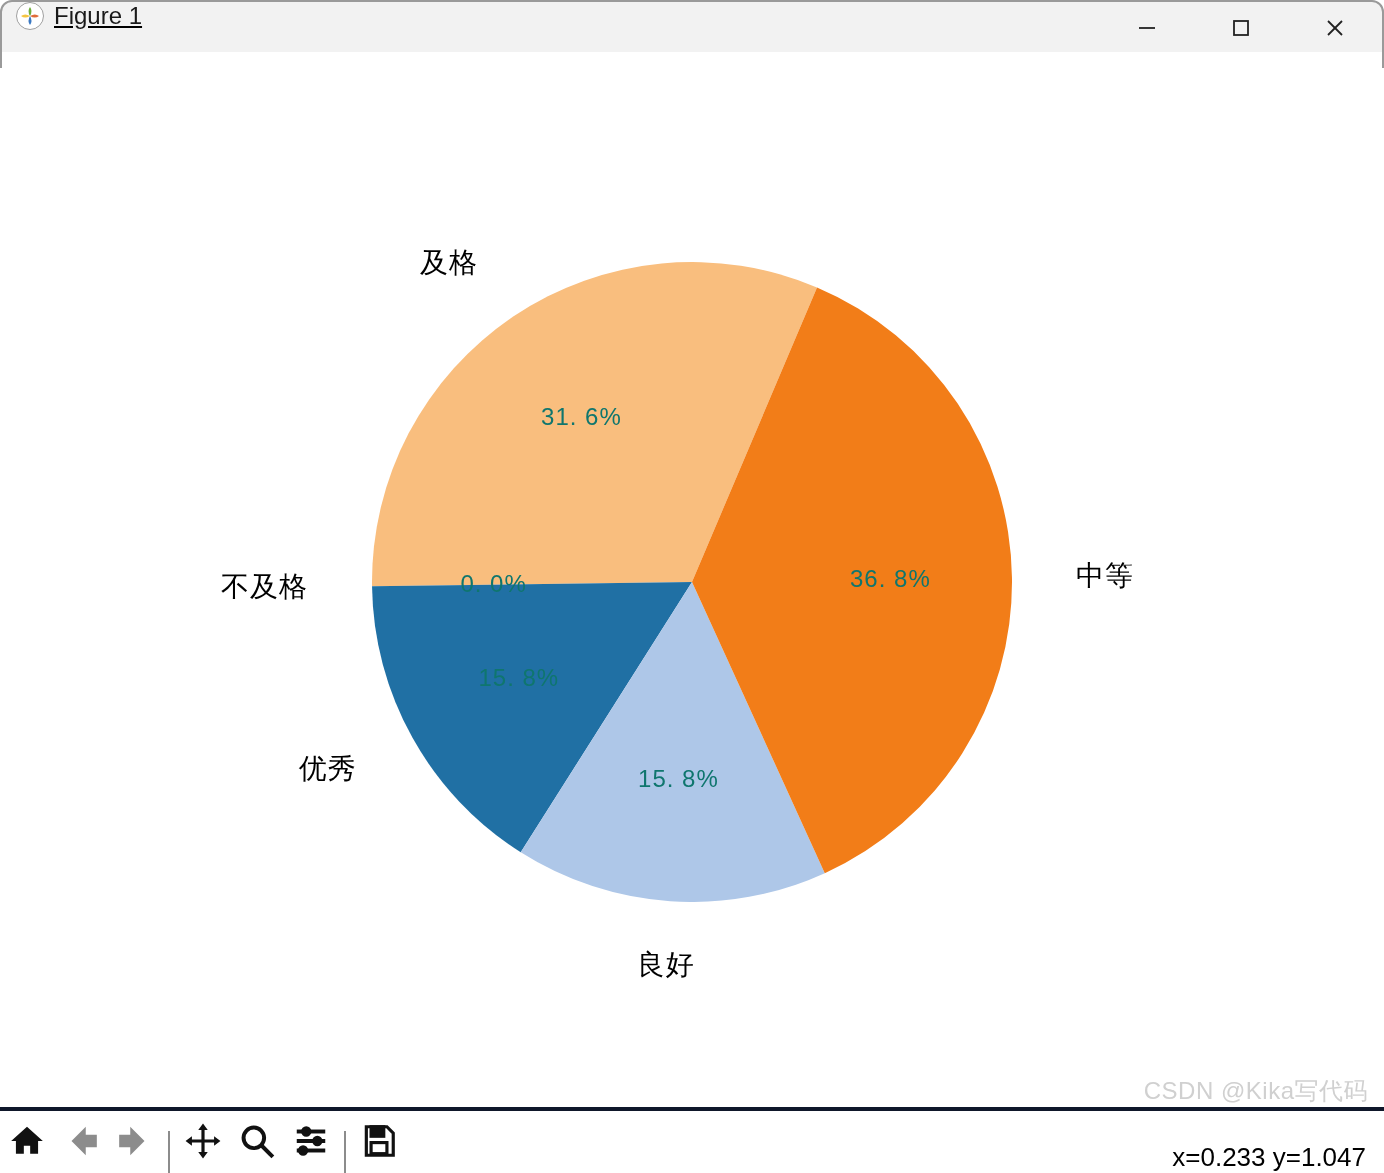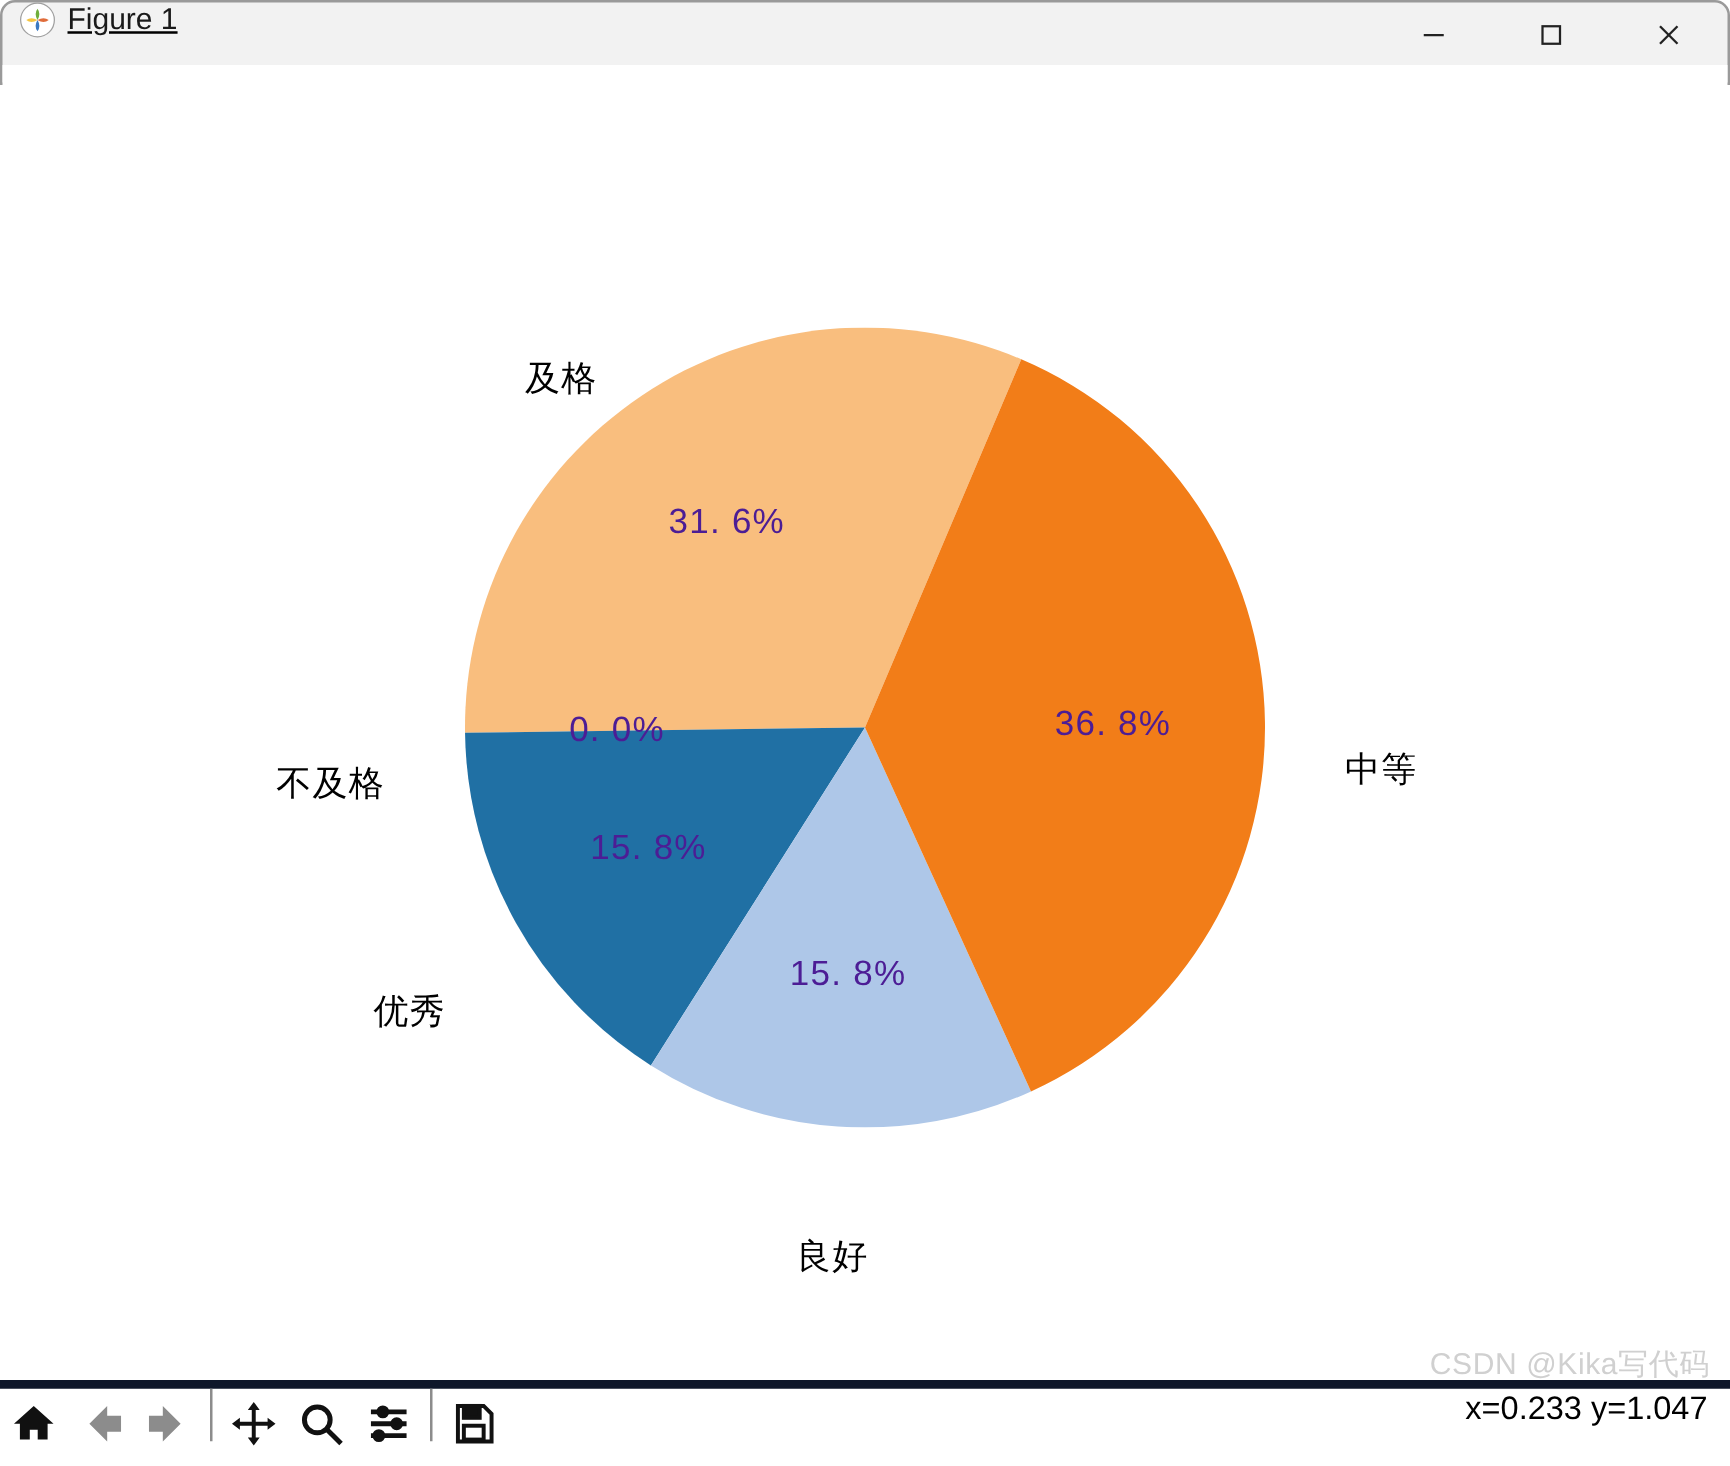--- a/index.html
+++ b/index.html
@@ -64,40 +64,39 @@
     position: absolute;
     left: 50%; top: 50%;
     transform: translate(-50%, -50%);
   }
   .pie-label {
     position: absolute;
     font-size: 28px;
     color: #000;
     white-space: nowrap;
     letter-spacing: 1px;
-    margin-top: 40px;
   }
   .pct-label {
     position: absolute;
-    font-size: 28px;
-    color: #4c1d95;
+    font-size: 24px;
+    color: #0f766e;
     white-space: nowrap;
     transform: translate(-50%, -50%);
     letter-spacing: 1px;
   }
 
   
   .toolbar {
     position: absolute;
     left: 0; right: 0; bottom: 0;
     height: 62px;
     background: #ffffff;
     display: flex;
-    align-items: flex-start;
-    border-top: 7px solid #0f172a;
+    align-items: flex-end;
+    border-top: 4px solid #0f172a;
   }
   .tool-btn {
     width: 54px; height: 60px;
     display: flex; align-items: center; justify-content: center;
   }
   .tool-btn svg { width: 38px; height: 38px; }
   .tool-sep {
     width: 2px; height: 42px;
     background: #8c8c8c;
     margin: 0 6px;

